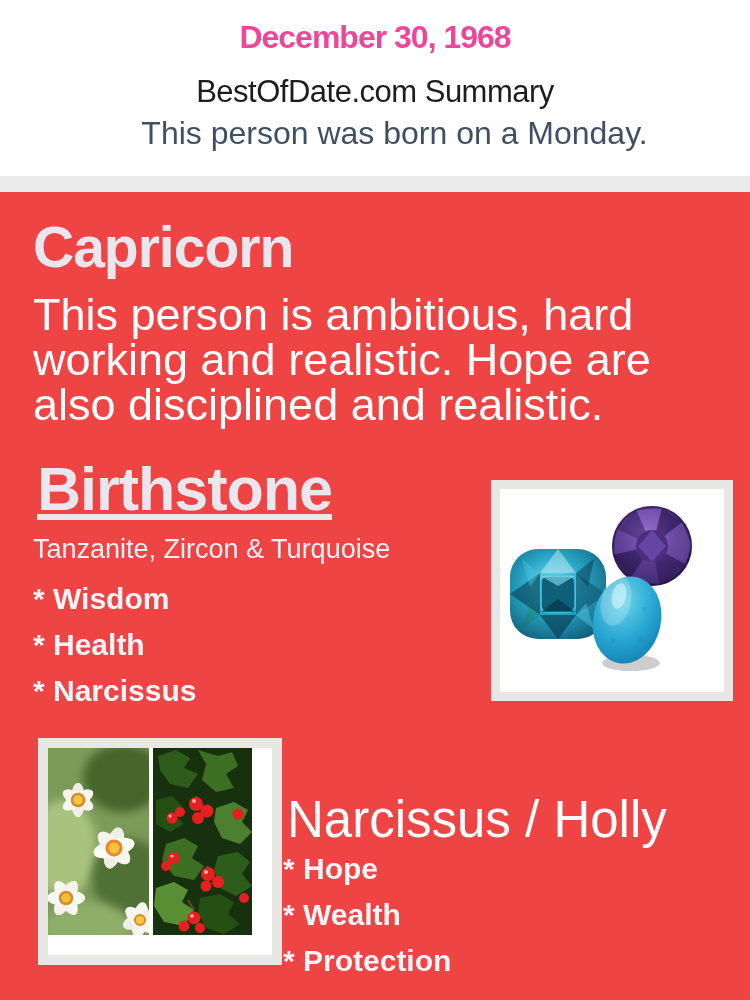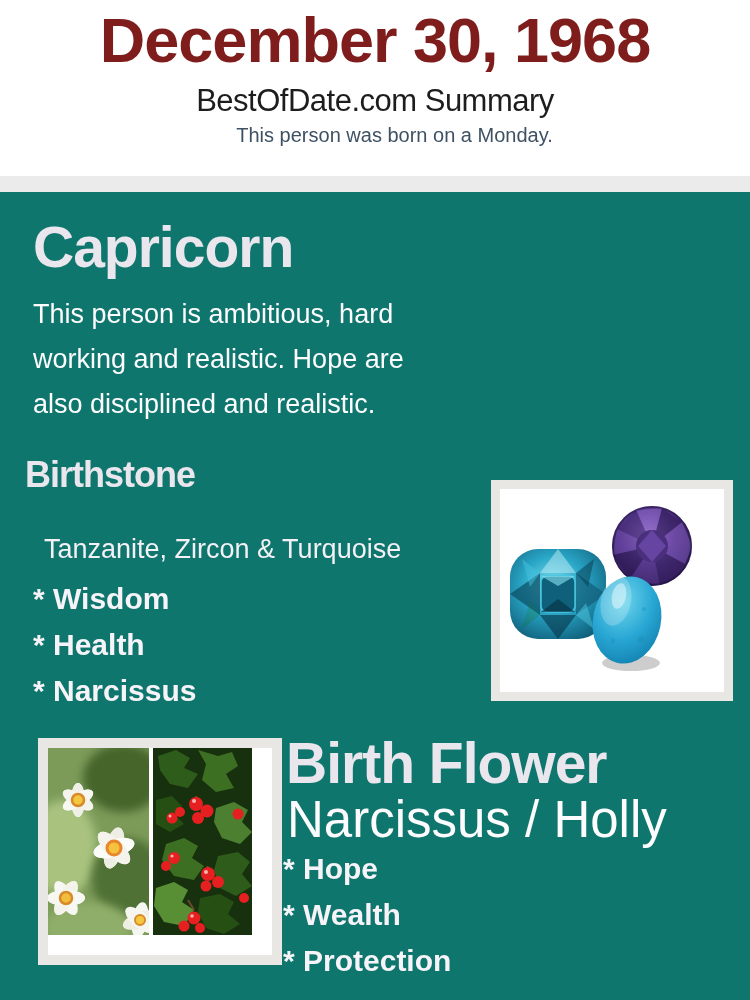--- a/index.html
+++ b/index.html
@@ -2,31 +2,31 @@
 <html><head>
 <meta charset="utf-8">
 <style>
   html,body{margin:0;padding:0;background:#ffffff;}
   .page{
     position:relative;width:750px;height:1000px;overflow:hidden;
     font-family:"Liberation Sans", sans-serif;background:#ffffff;
   }
   
   .header{position:absolute;top:0;left:0;width:750px;height:176px;background:#ffffff;text-align:center;}
-  .date-title{padding-top:4px;font-size:63px;font-weight:bold;color:#7f1d1d;letter-spacing:-1px;}
-  .site-summary{margin-top:7px;font-size:31px;color:#1d1d1d;letter-spacing:-0.5px;}
-  .born-line{margin-top:5px;font-size:20px;color:#3e5164;padding-left:39px;}
+  .date-title{padding-top:19px;font-size:32px;font-weight:bold;color:#ec4899;letter-spacing:-1px;}
+  .site-summary{margin-top:18px;font-size:31px;color:#1d1d1d;letter-spacing:-0.5px;}
+  .born-line{margin-top:5px;font-size:32px;color:#3e5164;padding-left:39px;}
   .header-strip{position:absolute;top:176px;left:0;width:750px;height:16px;background:#ebebeb;}
   
-  .purple{position:absolute;top:192px;left:0;width:750px;height:808px;background:#0f766e;color:#ffffff;}
+  .purple{position:absolute;top:192px;left:0;width:750px;height:808px;background:#ef4444;color:#ffffff;}
   .sign-title{position:absolute;left:33px;top:22px;font-size:57px;font-weight:bold;color:#eae6ee;letter-spacing:-1px;}
-  .sign-desc{position:absolute;left:33px;top:100px;font-size:27px;color:#fdfcfe;}
+  .sign-desc{position:absolute;left:33px;top:100px;font-size:45px;color:#fdfcfe;}
   .sign-desc div{line-height:45px;white-space:nowrap;}
-  .bs-title{position:absolute;left:25px;top:262px;font-size:36px;font-weight:bold;color:#eae6ee;letter-spacing:-1px;}
-  .bs-stones{position:absolute;left:44px;top:342px;font-size:27px;color:#f3f0f6;}
+  .bs-title{position:absolute;left:37px;top:262px;font-size:61px;font-weight:bold;color:#eae6ee;letter-spacing:-1px;text-decoration:underline;}
+  .bs-stones{position:absolute;left:33px;top:342px;font-size:27px;color:#f3f0f6;}
   .traits{position:absolute;font-size:30px;color:#f6f4f8;font-weight:bold;}
   .traits div{line-height:46px;white-space:nowrap;}
   .traits-birthstone{left:33px;top:384px;}
   .traits-flower{left:283px;top:654px;}
   .bf-title{position:absolute;left:286px;top:538px;font-size:57px;font-weight:bold;color:#eae6ee;letter-spacing:-1px;}
   .bf-sub{position:absolute;left:287px;top:598px;font-size:51px;color:#fdfcfe;}
   
   .card{position:absolute;background:#ffffff;}
   .gem-card{left:491px;top:288px;width:224px;height:203px;border:9px solid #e9e7e4;}
   .flower-card{left:38px;top:546px;width:224px;height:207px;border:10px solid #e9e7e4;}
@@ -218,21 +218,20 @@
             <circle cx="146" cy="53" r="2"></circle>
               <circle cx="158" cy="124" r="2"></circle>
               <circle cx="124" cy="108" r="1.6"></circle>
             <circle cx="144" cy="168" r="1.8"></circle>
               <circle cx="122" cy="68" r="1.5"></circle>
           </g>
         </g>
       </svg>
     </div>
 
-    <div class="bf-title">Birth Flower</div>
     <div class="bf-sub">Narcissus / Holly</div>
     <div class="traits traits-flower">
         <div>* Hope</div>
         <div>* Wealth</div>
         <div>* Protection</div>
       </div>
 
   </div>
 </div>
 

